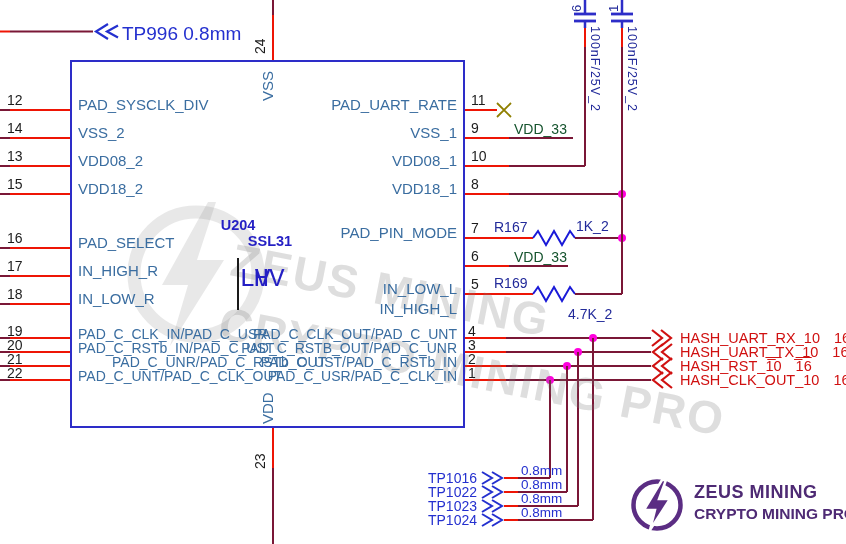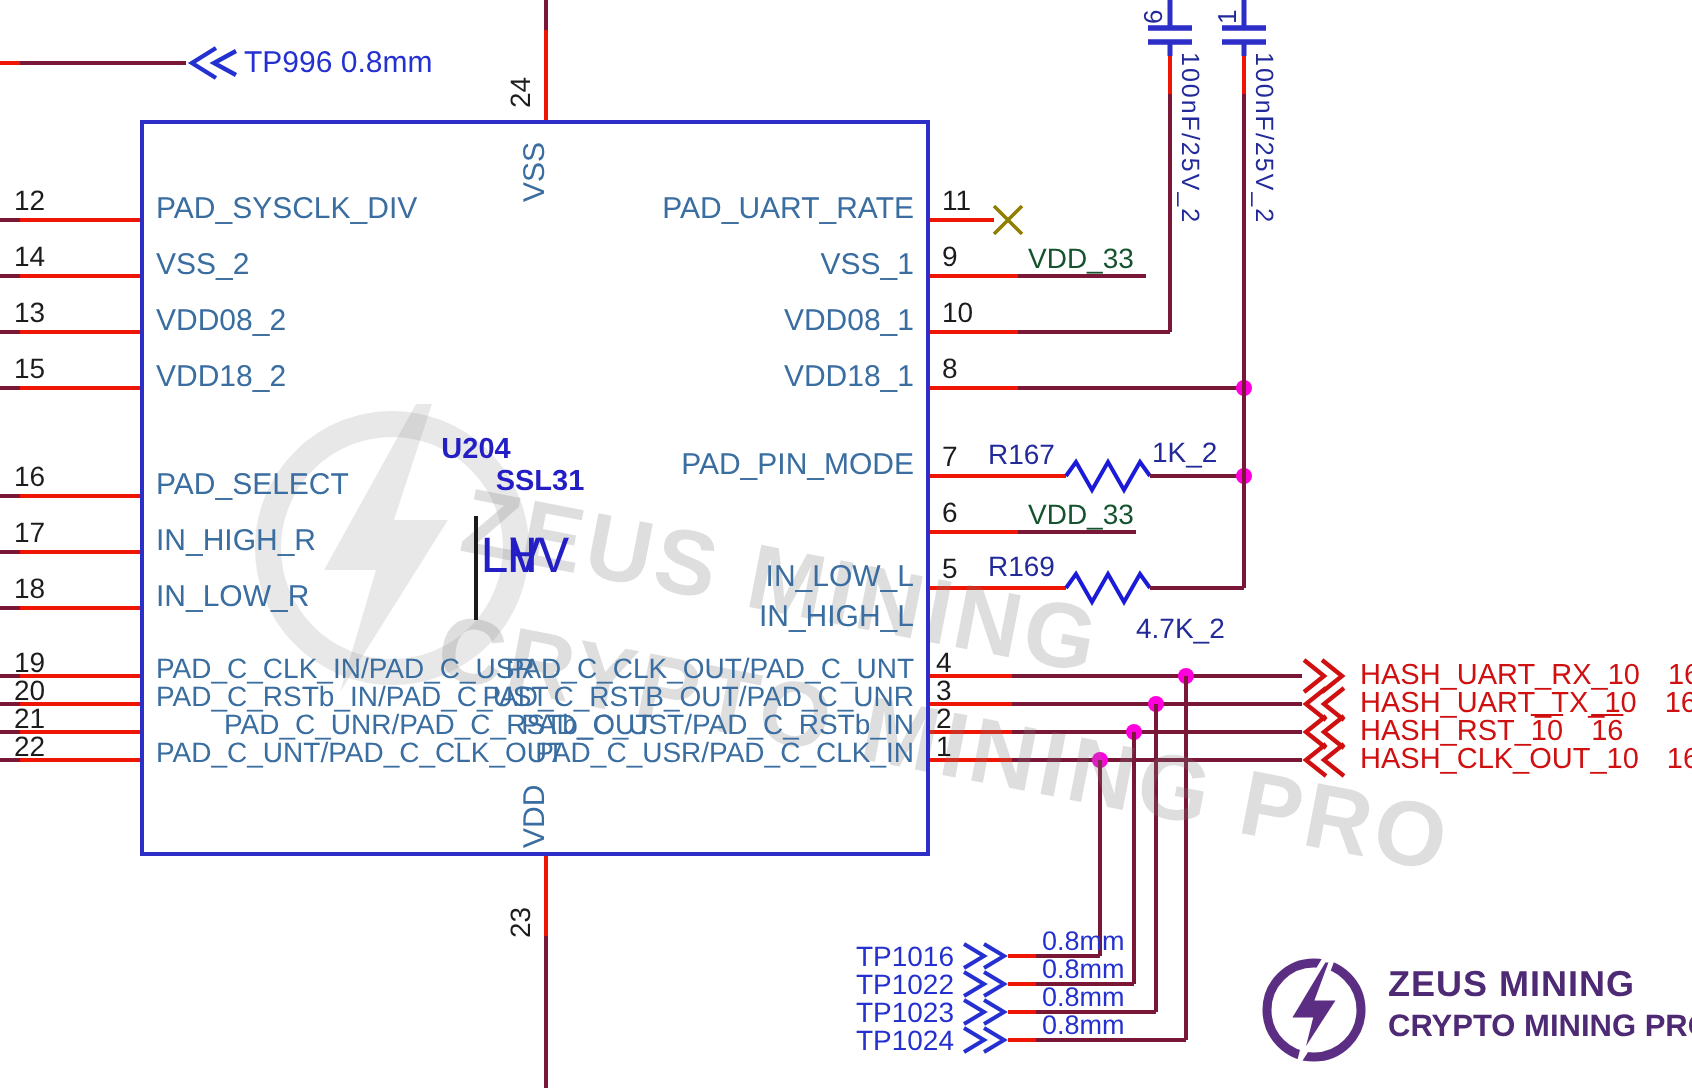--- a/index.html
+++ b/index.html
@@ -155,21 +155,21 @@
   <div class="abs ref" style="left:202px;top:233px;width:60px;text-align:center;margin-left:38px;">SSL31</div>
   <div class="abs lvhv" style="left:184px;top:264px;width:46px;text-align:center;margin-left:48px;">LV</div>
   <div class="abs lvhv" style="left:246px;top:264px;width:46px;text-align:center;">HV</div>
   <div class="divider"></div>
 
   <div class="abs rot pinnum" style="left:252px;top:54px;">24</div>
   <div class="abs rot pinlabel" style="left:259px;top:101px;">VSS</div>
   <div class="abs rot pinnum" style="left:252px;top:469px;">23</div>
   <div class="abs rot pinlabel" style="left:259px;top:424px;">VDD</div>
 
-  <div class="abs tp" style="left:122px;top:23px;font-size:15px;">
+  <div class="abs tp" style="left:122px;top:23px;font-size:19px;">
     <span>TP996</span>
     <span>0.8mm</span>
   </div>
 
   <div id="labels">
       <div class="abs pinnum" style="left: 7px; top: 92px;">12</div>
       <div class="abs pinlabel" style="left: 78px; top: 96px;">PAD_SYSCLK_DIV</div>
       <div class="abs pinnum" style="left: 7px; top: 120px;">14</div>
       <div class="abs pinlabel" style="left: 78px; top: 124px;">VSS_2</div>
       <div class="abs pinnum" style="left: 7px; top: 148px;">13</div>

